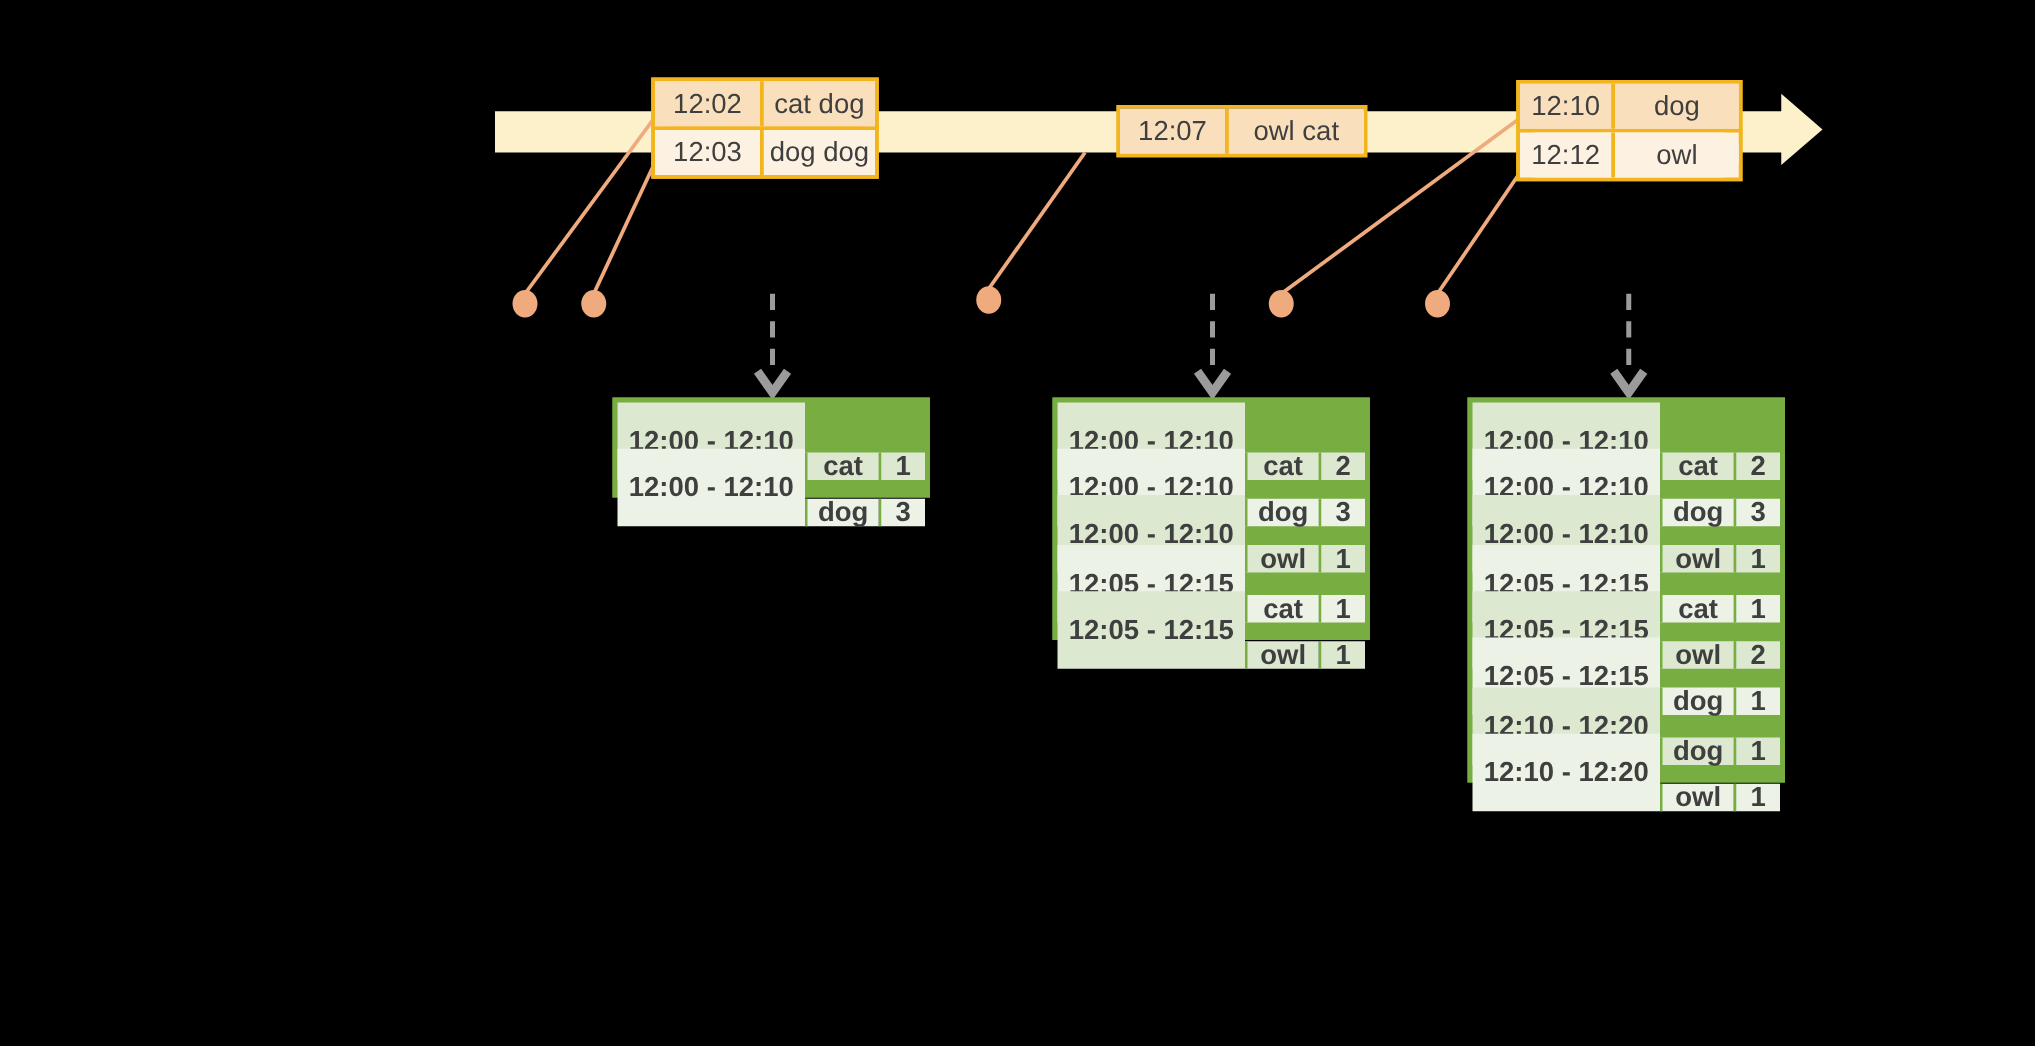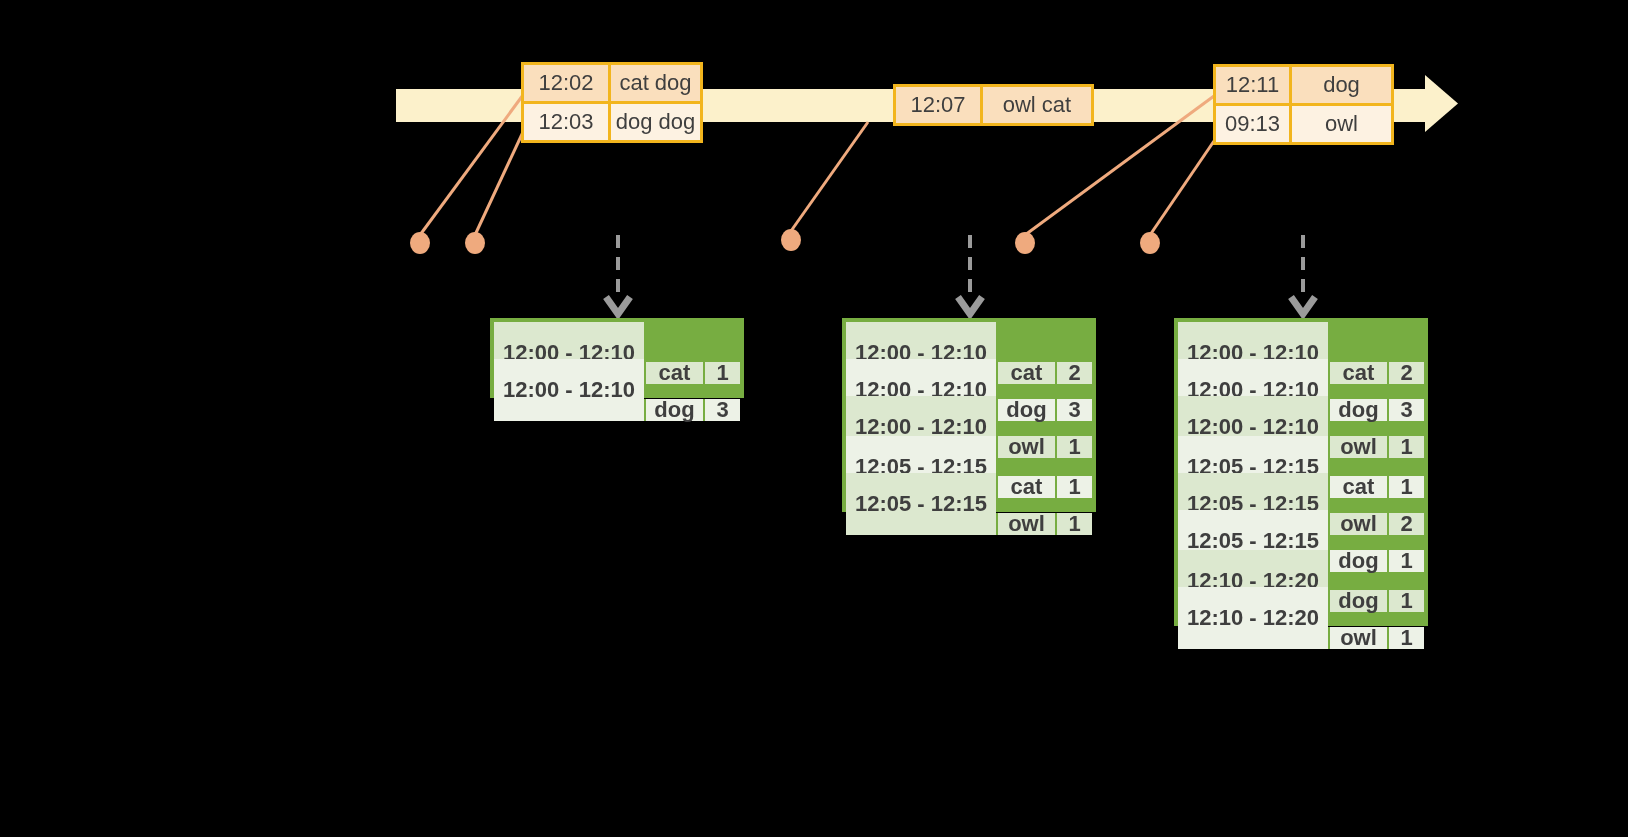--- a/index.html
+++ b/index.html
@@ -91,25 +91,25 @@
       </div>
     </div>
   <div class="etable e1">
       <div class="erow dark">
         <div class="cell dark">12:07</div>
         <div class="cell dark">owl cat</div>
       </div>
     </div>
   <div class="etable e2">
       <div class="erow dark">
-        <div class="cell dark">12:11</div>
+        <div class="cell dark">12:10</div>
         <div class="cell dark">dog</div>
       </div>
       <div class="erow light">
-        <div class="cell light">09:13</div>
+        <div class="cell light">12:12</div>
         <div class="cell light">owl</div>
       </div>
     </div>
 
   <div class="rtable r0">
       <div class="rrow">
         <div class="cell rdark">12:00 - 12:10</div>
         <div class="cell rdark">cat</div>
         <div class="cell rdark">1</div>
       </div>

